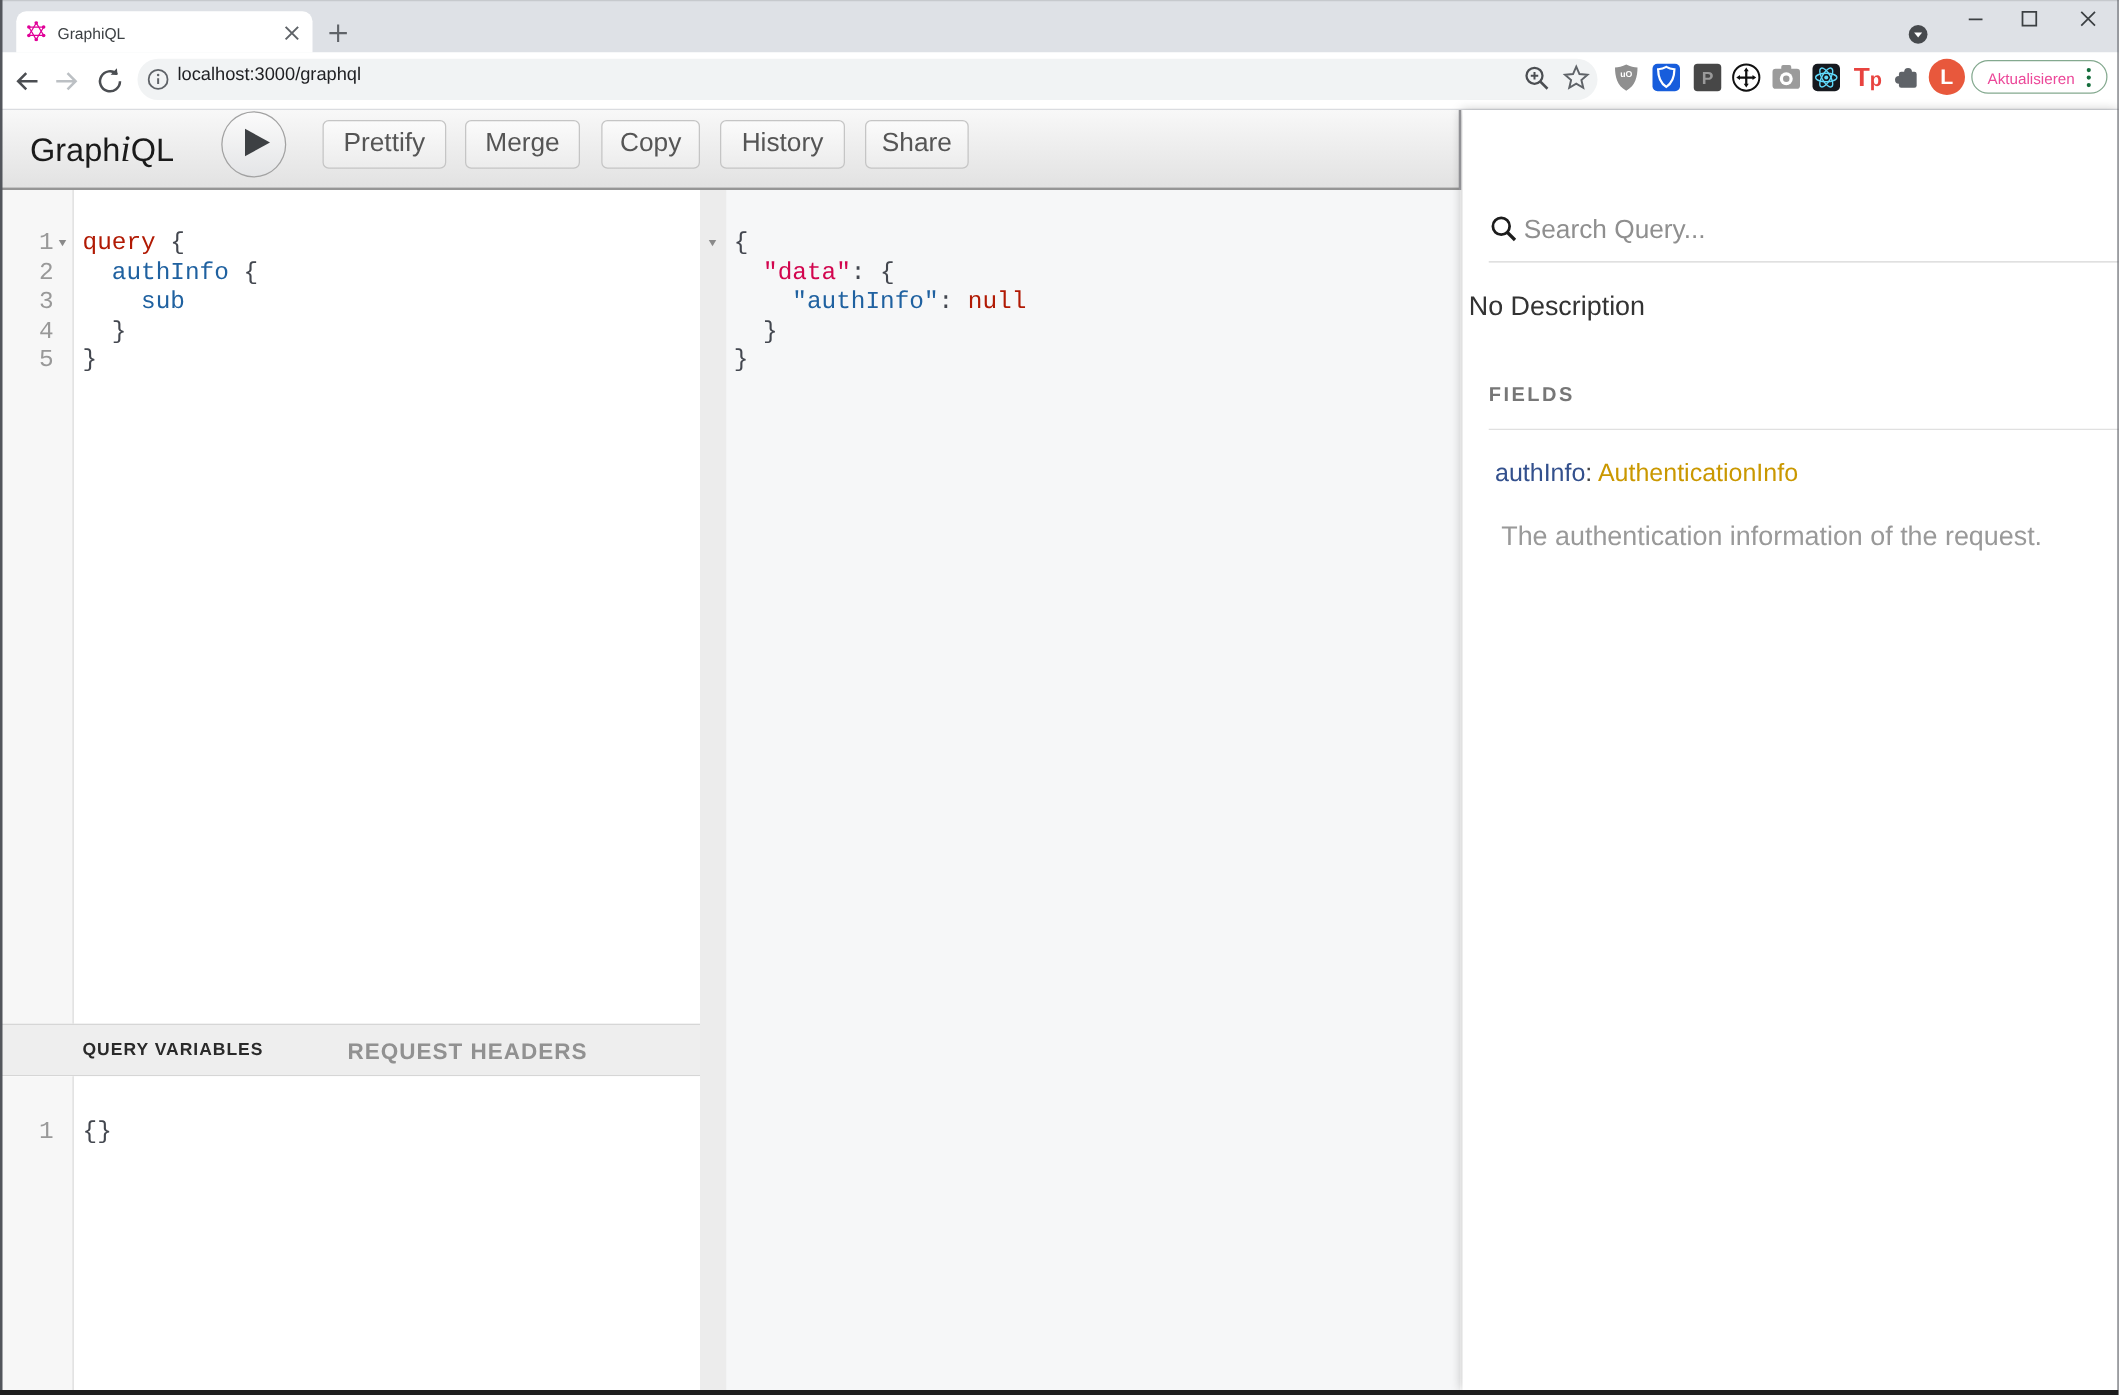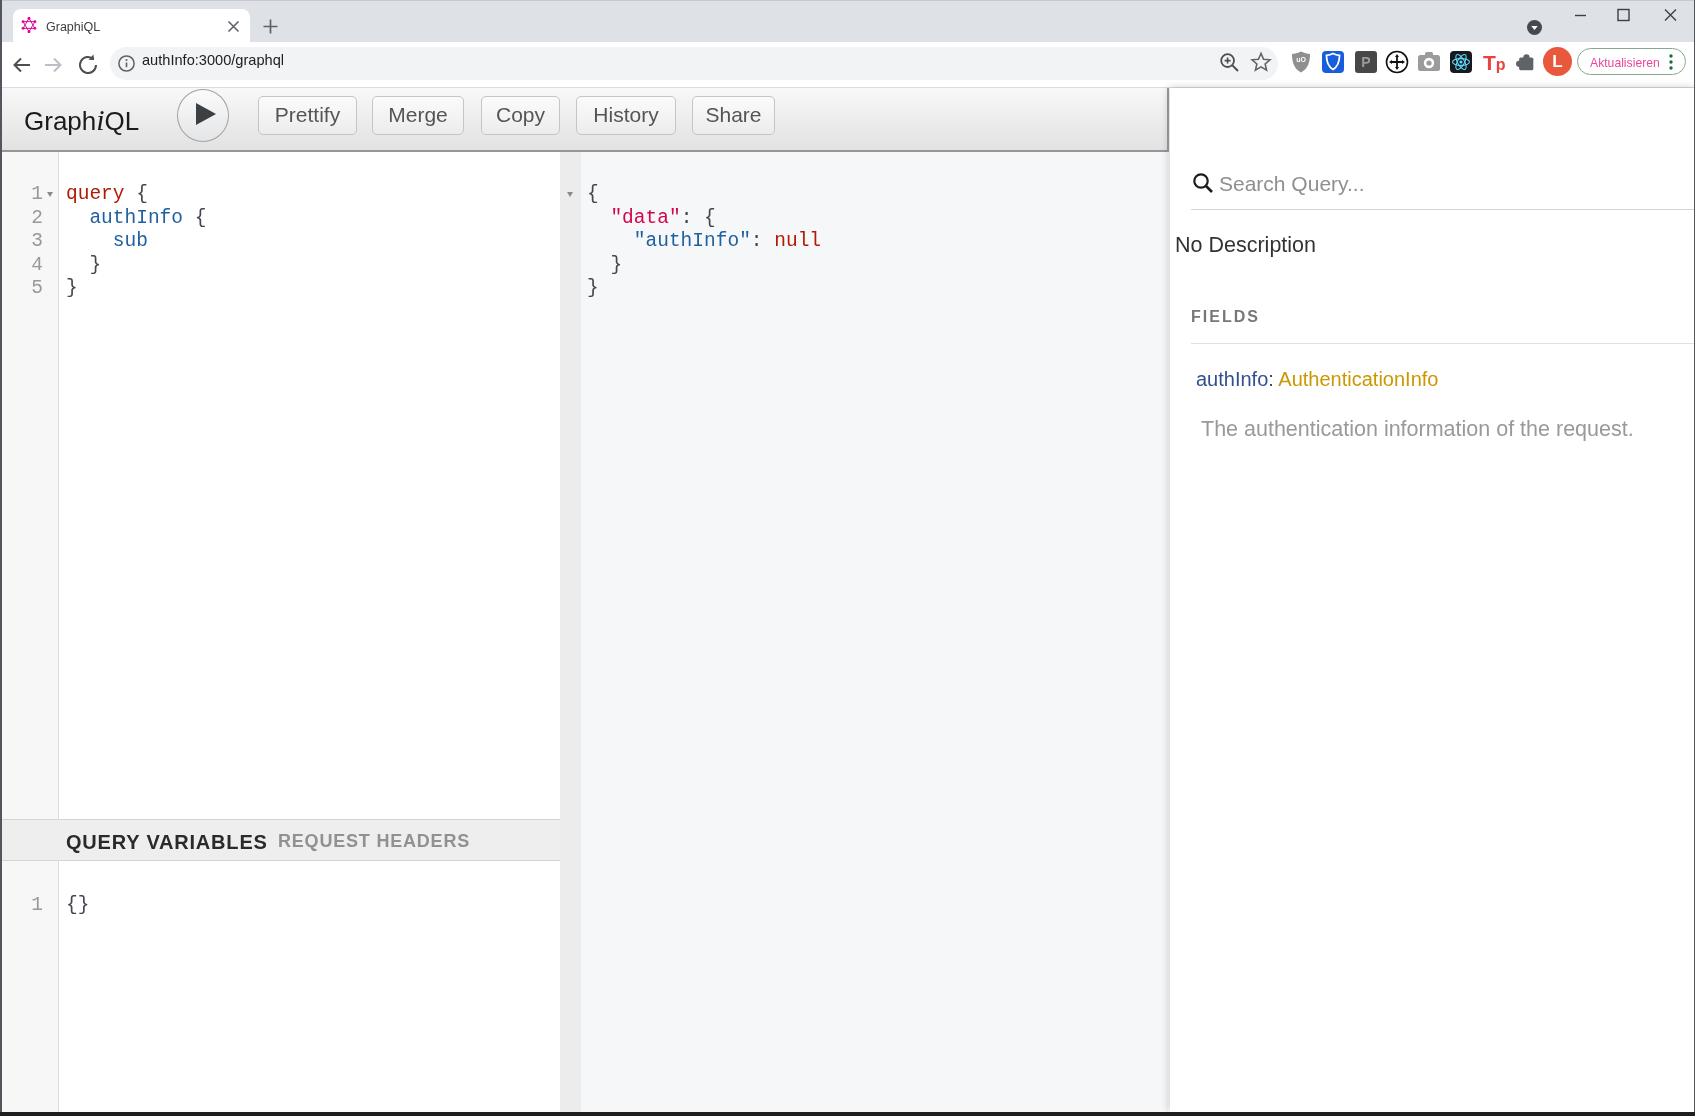--- a/index.html
+++ b/index.html
@@ -29,21 +29,21 @@
   #queryed { left:0; top:152px; width:560px; height:667px; background:#fff; }
   .gutter { position:absolute; left:0; top:0; width:59px; height:100%; background:#f7f7f7; border-right:1.5px solid #dcdcdc; }
   .lnums { position:absolute; width:43px; text-align:right; font-family:"Liberation Mono", monospace; font-size:19.5px; line-height:23.5px; color:#999; }
   pre.code { position:absolute; font-family:Liberation Mono, monospace; font-size:19.5px; line-height:23.5px; color:#43474f; }
   .kw { color:#B11A04; }
   .prop { color:#1F61A0; }
   .def { color:#D2054E; }
   .fold { position:absolute; width:0; height:0; border-left:3.5px solid transparent; border-right:3.5px solid transparent; border-top:5px solid #8a8a8a; }
   
   #varbar { left:0; top:819px; width:560px; height:42px; background:#eeeeee; border-top:1px solid #d6d6d6; border-bottom:1px solid #d6d6d6; }
-  #varbar .t1 { position:absolute; left:66px; top:11px; font-size:20px; font-weight:bold; letter-spacing:0.8px; color:#2a2a2a; }
+  #varbar .t1 { position:absolute; left:66px; top:11px; font-size:14px; font-weight:bold; letter-spacing:0.8px; color:#2a2a2a; }
   #varbar .t2 { position:absolute; left:278px; top:11px; font-size:18px; font-weight:bold; letter-spacing:0.8px; color:#919191; }
   #vared { left:0; top:861px; width:560px; height:251px; background:#fff; }
   
   #result { left:560px; top:152px; width:608px; height:960px; background:#f6f7f8; }
   #result .rgut { position:absolute; left:0; top:0; width:21px; height:100%; background:#ececec; }
   
   #sidebar { left:1170px; top:88px; width:525px; height:1024px; background:#fff; box-shadow:-1px 0 8px rgba(0,0,0,0.22); }
   #sbhead { position:absolute; left:0; top:0; width:525px; height:59px; border-bottom:1.5px solid #d6d6d6; }
   #sbback { position:absolute; left:44px; top:18px; color:#3B5998; font-size:20px; }
   #sbtitle { position:absolute; left:275px; top:17px; color:#141414; font-size:20.5px; font-weight:bold; }
@@ -111,21 +111,21 @@
   </svg>
   <svg class="abs" style="left:76px;top:53px" width="24" height="24" viewBox="0 0 24 24">
     <path d="M20 12 A8 8 0 1 1 17.6 6.3" stroke="#4b4e52" stroke-width="2" fill="none"></path>
     <path d="M17.5 1.5 L18 7 L12.5 6.7 Z" fill="#4b4e52"></path>
   </svg>
   <svg class="abs" style="left:118px;top:55px" width="17" height="17" viewBox="0 0 17 17">
     <circle cx="8.5" cy="8.5" r="7.6" stroke="#5f6368" stroke-width="1.5" fill="none"></circle>
     <path d="M8.5 7.5 V12.2" stroke="#5f6368" stroke-width="1.6"></path>
     <circle cx="8.5" cy="4.9" r="1" fill="#5f6368"></circle>
   </svg>
-  <div class="abs" id="urltext">authInfo:3000/graphql</div>
+  <div class="abs" id="urltext">localhost:3000/graphql</div>
 
   <svg class="abs" style="left:1219px;top:52px" width="21" height="21" viewBox="0 0 21 21">
     <circle cx="8.6" cy="8.6" r="6.4" stroke="#4b4e52" stroke-width="1.8" fill="none"></circle>
     <path d="M13.4 13.4 L19 19" stroke="#4b4e52" stroke-width="2"></path>
     <path d="M5.6 8.6 H11.6 M8.6 5.6 V11.6" stroke="#4b4e52" stroke-width="1.6"></path>
   </svg>
   <svg class="abs" style="left:1250px;top:51px" width="22" height="22" viewBox="0 0 24 24">
     <path d="M12 2.6 L14.8 9 L21.8 9.6 L16.5 14.2 L18.1 21 L12 17.4 L5.9 21 L7.5 14.2 L2.2 9.6 L9.2 9 Z" fill="none" stroke="#5f6368" stroke-width="1.7"></path>
   </svg>
 

